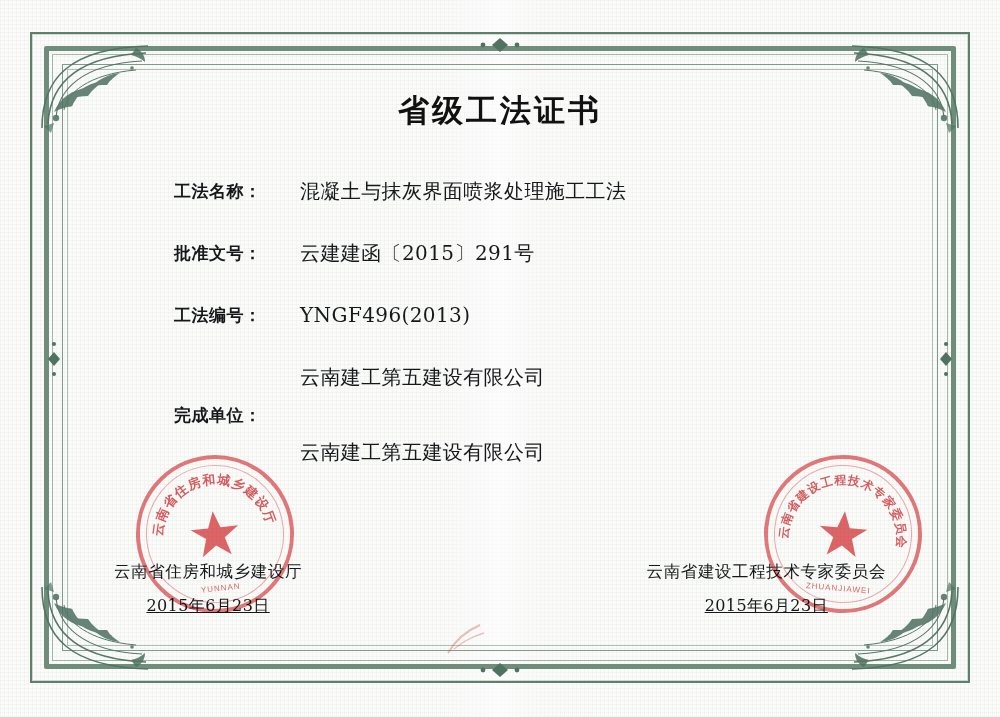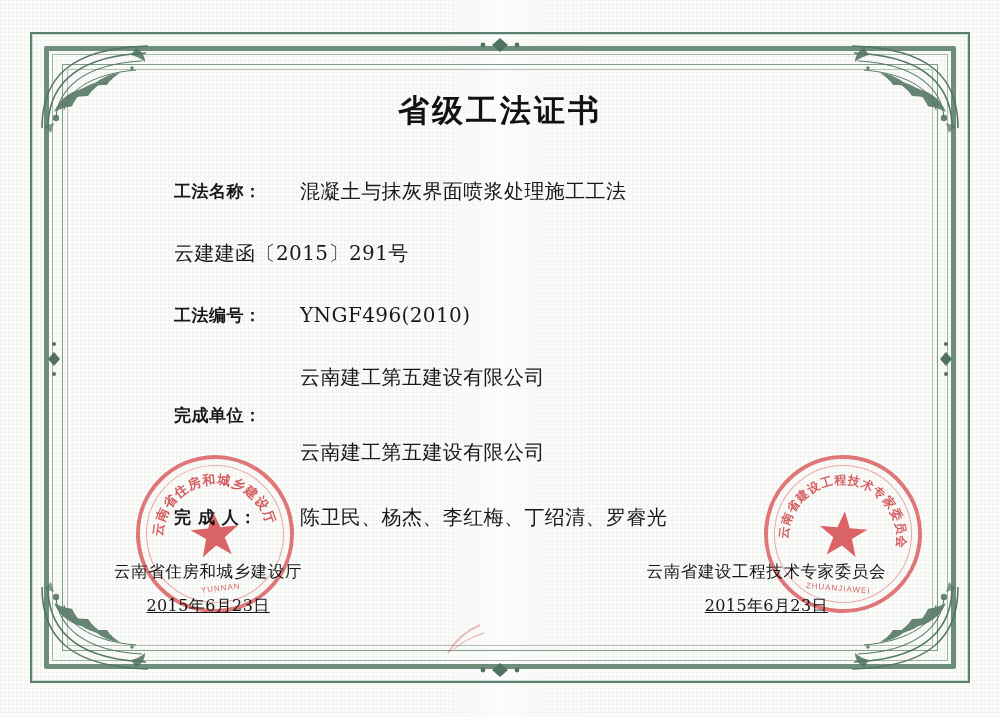--- a/index.html
+++ b/index.html
@@ -378,40 +378,37 @@
     <div class="cert-title">省级工法证书</div>
 
     <div class="fields">
 
       <div class="field-row">
         <div class="field-label">工法名称：</div>
         <div class="field-value">混凝土与抹灰界面喷浆处理施工工法</div>
       </div>
 
       <div class="field-row">
+        <div class="field-label">批准文号：</div>
         <div class="field-value">云建建函〔2015〕291号</div>
       </div>
 
       <div class="field-row">
         <div class="field-label">工法编号：</div>
-        <div class="field-value">YNGF496(2010)</div>
+        <div class="field-value">YNGF496(2013)</div>
       </div>
 
       <div class="field-row tall">
         <div class="field-label">完成单位：</div>
         <div class="field-value">
           <span>云南建工第五建设有限公司</span>
           <span class="line2">云南建工第五建设有限公司</span>
         </div>
       </div>
 
-      <div class="field-row persons">
-        <div class="field-label">完 成 人：</div>
-        <div class="field-value">陈卫民、杨杰、李红梅、丁绍清、罗睿光</div>
-      </div>
 
     </div>
 
     <div class="signatures">
       <div class="sig-col">
         <div class="sig-org">云南省住房和城乡建设厅</div>
         <div class="sig-date">2015年6月23日</div>
       </div>
       <div class="sig-col">
         <div class="sig-org">云南省建设工程技术专家委员会</div>

